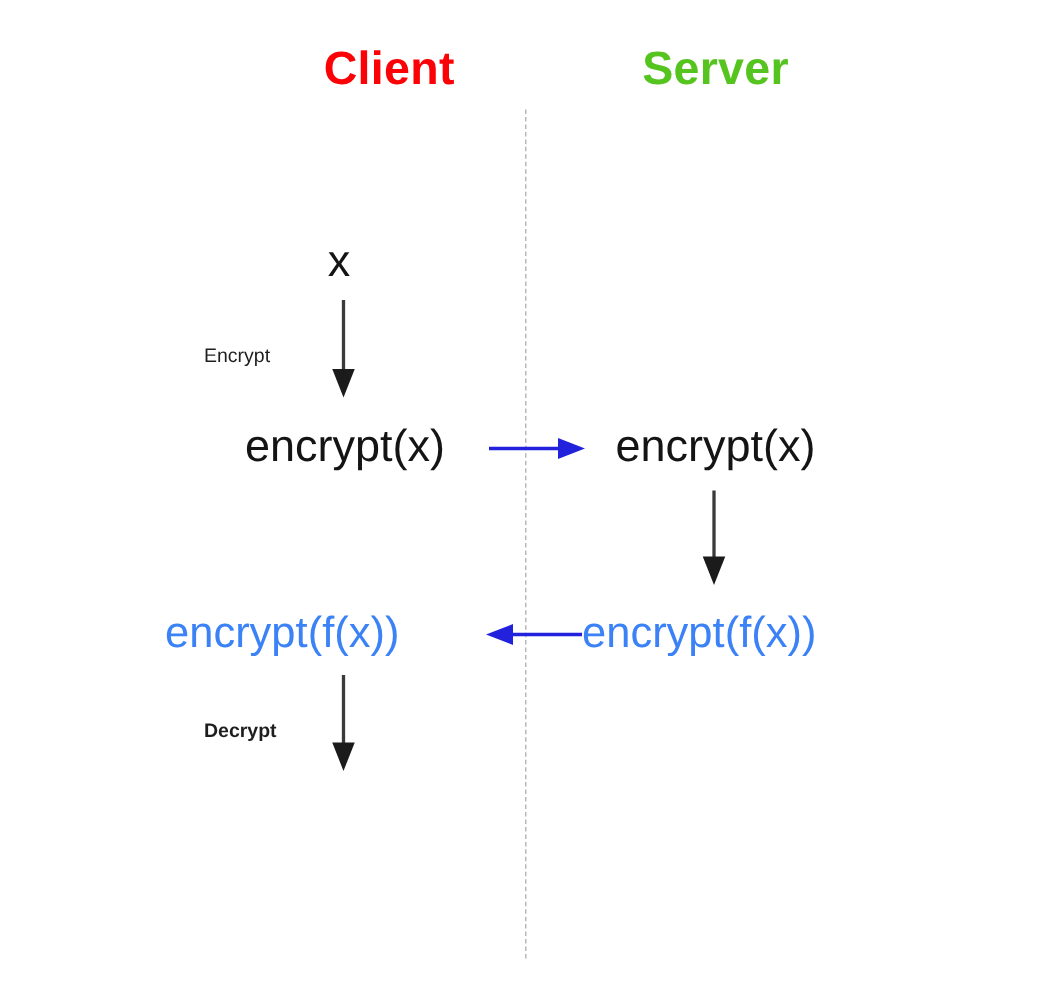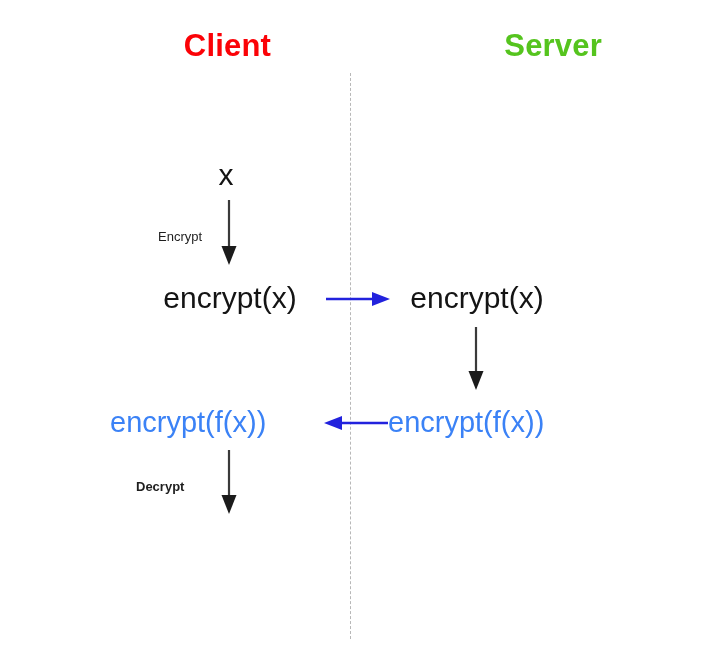--- a/index.html
+++ b/index.html
@@ -27,27 +27,27 @@
     letter-spacing: 0.2px;
     white-space: nowrap;
     text-align: center;
     line-height: 1;
   }
   #client-title {
     left: 0px;
     top: 30px;
     width: 455px;
     color: #fb0207;
+    padding-left: 32px;
   }
   #server-title {
     left: 352px;
     top: 30px;
     width: 250px;
     color: #55c41e;
-    text-align: right;
   }
 
   
   #divider {
     left: 350px;
     top: 73px;
     width: 0px;
     height: 566px;
     border-left: 1px dashed #b8b8b8;
   }
@@ -73,21 +73,21 @@
   #expr-enc-fx-r { left: 388px; top: 408px; width: 212px; }
   #expr-fx       { left: 146px; top: 533px; width: 160px; }
 
   
   .note {
     font-size: 13px;
     line-height: 14px;
     color: #1e1e1e;
     white-space: nowrap;
   }
-  #note-encrypt { left: 136px; top: 230px; margin-left: 22px; }
+  #note-encrypt { left: 136px; top: 230px; }
   #note-decrypt { left: 136px; top: 480px; font-weight: bold; }
   #note-compute {
     left: 508px;
     top: 342px;
     width: 176px;
     text-align: center;
     white-space: normal;
     line-height: 17px;
   }
   #note-compute b { font-weight: bold; }

